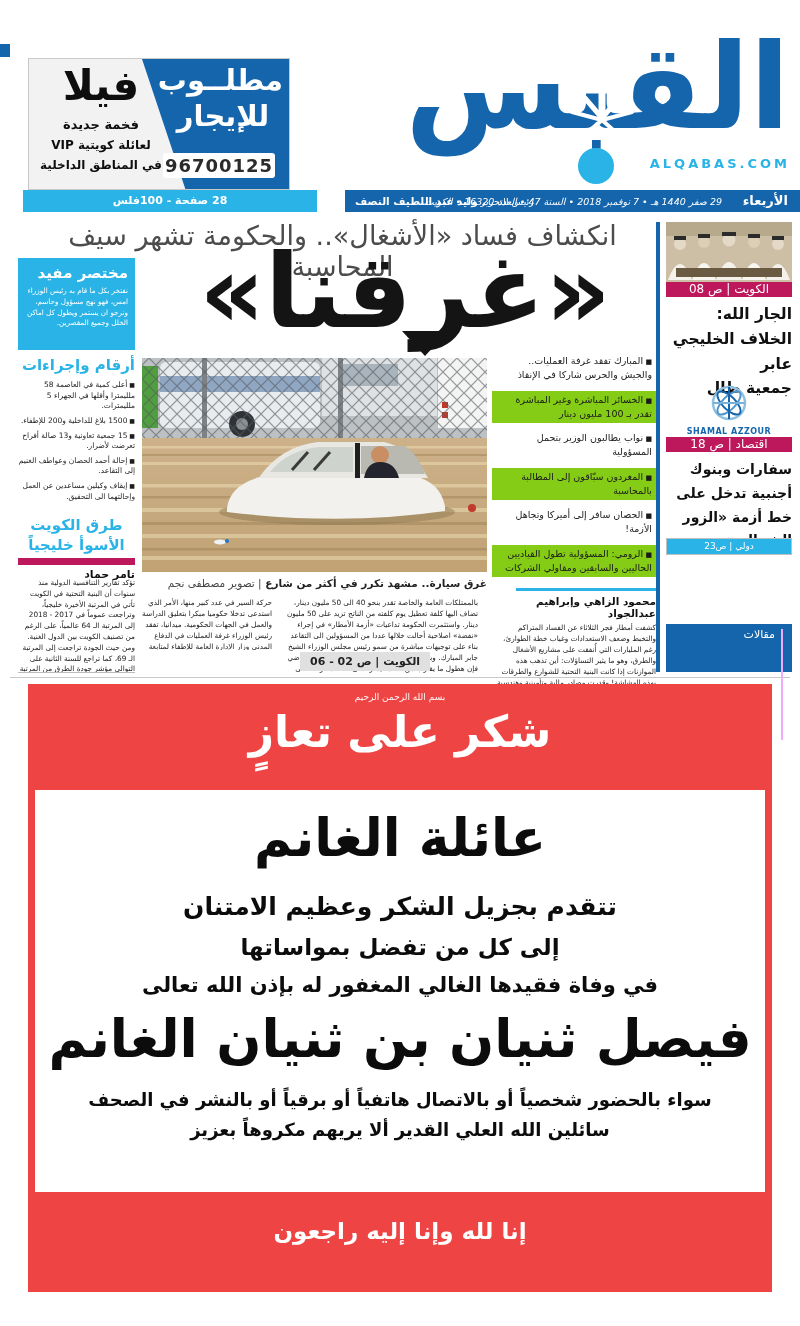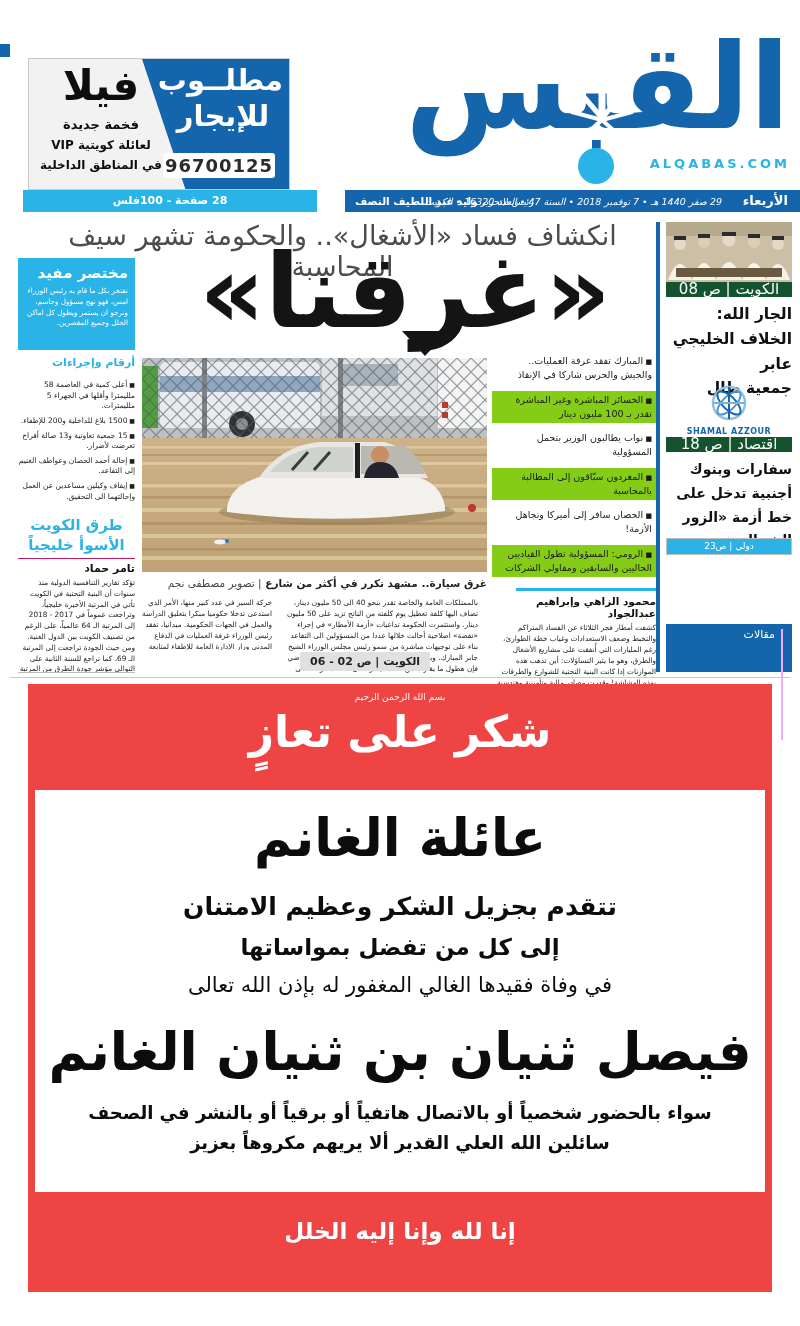--- a/index.html
+++ b/index.html
@@ -39,26 +39,26 @@
   
   .kicker { position:absolute; left:20px; top:220px; width:645px; text-align:center; font-size:27px; color:#4c4c4c; }
   .big-headline { position:absolute; left:150px; top:238px; width:510px; text-align:center; font-size:102px; font-weight:bold; color:#141414; line-height:1.05; }
   .down-arrow { position:absolute; left:402px; top:331px; width:0; height:0;
     border-left:23px solid transparent; border-right:23px solid transparent; border-top:25px solid #141414; }
 
   
   .brief-box { position:absolute; left:18px; top:258px; width:117px; height:92px; background:#29b3e6; color:#fff; padding:6px 7px; text-align:right; overflow:hidden; }
   .brief-title { font-size:15px; font-weight:bold; margin-bottom:4px; }
   .brief-body { font-size:7.2px; line-height:1.5; }
-  .numbers-title { position:absolute; left:18px; top:356px; width:117px; font-size:11px; font-weight:bold; color:#29b3e6; text-align:right; }
+  .numbers-title { position:absolute; left:18px; top:356px; width:117px; font-size:15px; font-weight:bold; color:#29b3e6; text-align:right; }
   .numbers-list { position:absolute; left:18px; top:380px; width:117px; color:#1d1d1d; }
   .numbers-list .item { font-size:7.5px; line-height:1.42; margin-bottom:4px; text-align:right; }
   .numbers-list .item::before { content:"■ "; font-size:6px; }
   .roads-title { position:absolute; left:18px; top:516px; width:117px; font-size:15px; font-weight:bold; color:#29b3e6; text-align:center; line-height:1.3; }
-  .roads-byline { position:absolute; left:18px; top:558px; width:117px; border-top:1px solid #be185d; padding-top:3px; font-weight:bold; font-size:11px; text-align:right; color:#111; }
+  .roads-byline { position:absolute; left:18px; top:558px; width:117px; border-top:7px solid #be185d; padding-top:3px; font-weight:bold; font-size:11px; text-align:right; color:#111; }
   .roads-body { position:absolute; left:18px; top:578px; width:117px; height:94px; overflow:hidden; font-size:7.3px; line-height:1.48; text-align:right; color:#222; }
   .roads-rule { position:absolute; left:18px; top:672px; width:117px; height:1px; background:#bbb; }
 
   
   .photo { position:absolute; left:142px; top:358px; width:345px; height:214px; overflow:hidden; }
   .photo-caption { position:absolute; left:142px; top:577px; width:345px; font-size:10.5px; text-align:right; color:#222; }
   .photo-caption .credit { font-weight:normal; color:#444; }
   .bullets { position:absolute; left:492px; top:352px; width:164px; }
   .bullet-item { font-size:9.5px; line-height:1.5; margin-bottom:6px; padding:2px 4px; text-align:right; color:#1a1a1a; }
   .bullet-item::before { content:"■ "; font-size:7px; }
@@ -70,21 +70,21 @@
   .col-a .col-text { height:64px; }
   .col-b { position:absolute; left:285px; top:598px; width:193px; text-align:right; }
   .col-b .col-text { height:76px; }
   .col-c { position:absolute; left:142px; top:598px; width:130px; text-align:right; }
   .col-c .col-text { height:52px; }
   .page-ref { position:absolute; left:300px; top:652px; background:#e0e0e0; padding:3px 10px; font-size:11px; font-weight:bold; color:#222; }
 
   
   .vdiv { position:absolute; left:656px; top:222px; width:4px; height:450px; background:#1565ad; }
   .rr-photo { position:absolute; left:666px; top:222px; width:126px; height:60px; overflow:hidden; }
-  .rr-bar { position:absolute; left:666px; width:126px; height:15px; background:#14532d; color:#fff; font-size:15px; text-align:center; line-height:15px; }
+  .rr-bar { position:absolute; left:666px; width:126px; height:15px; background:#be185d; color:#fff; font-size:12px; text-align:center; line-height:15px; }
   .rr-bar1 { top:282px; } .rr-bar2 { top:437px; }
   .rr-jarallah { position:absolute; left:666px; top:302px; width:126px; font-size:15.5px; font-weight:bold; text-align:right; line-height:1.6; white-space:pre-line; color:#101010; }
   .rr-shamal { position:absolute; left:666px; top:384px; width:126px; height:52px; text-align:center; }
   .rr-shamal .lbl { font-size:8px; font-weight:bold; color:#1565ad; letter-spacing:.5px; direction:ltr; margin-top:1px; }
   .rr-zour { position:absolute; left:666px; top:458px; width:126px; font-size:14px; font-weight:bold; text-align:right; line-height:1.7; color:#101010; }
   .rr-qatar { position:absolute; left:666px; top:538px; width:126px; border:1px solid #bfbfbf; background:#fff; }
   .rr-qatar .txt { padding:6px 6px 5px; font-size:13px; font-weight:bold; line-height:1.6; text-align:right; color:#101010; }
   .rr-qatar .bar { height:15px; background:#29b3e6; color:#fff; font-size:9px; text-align:center; line-height:15px; }
   .rr-links { position:absolute; left:666px; top:624px; width:126px; height:48px; background:#1565ad; color:#fff; padding:5px 9px; display:flex; flex-direction:column; justify-content:space-between; }
   .rr-link { border-right:2px solid #f0abfc; padding-right:6px; line-height:1.1; }
@@ -94,21 +94,21 @@
 
   
   .obit { position:absolute; left:28px; top:684px; width:744px; height:608px; background:#ef4444; }
   .obit-head { text-align:center; color:#fff; height:106px; padding-top:8px; }
   .obit-bismillah { font-size:9px; opacity:.95; }
   .obit-callig { font-size:44px; font-weight:bold; margin-top:4px; }
   .obit-body { background:#fff; margin:0 7px; height:402px; text-align:center; color:#0c0c0c; padding:12px 12px 0; overflow:hidden; }
   .obit-family { font-size:52px; font-weight:bold; margin:6px 0 24px; }
   .obit-l1 { font-size:25px; font-weight:bold; margin-bottom:13px; }
   .obit-l2 { font-size:23px; font-weight:bold; margin-bottom:13px; }
-  .obit-l3 { font-size:21px; font-weight:normal; margin-bottom:24px; }
+  .obit-l3 { font-size:21px; font-weight:bold; margin-bottom:11px; }
   .obit-deceased { font-size:53px; font-weight:bold; margin-bottom:20px; }
   .obit-l4 { font-size:18px; font-weight:bold; margin-bottom:9px; }
   .obit-l5 { font-size:18px; font-weight:bold; }
   .obit-foot { text-align:center; color:#fff; font-size:23px; font-weight:bold; padding-top:26px; }
 </style>
 </head>
 <body>
 
 <div id="page">
 
@@ -322,16 +322,16 @@
     </div>
     <div class="obit-body">
       <div class="obit-family">عائلة الغانم</div>
       <div class="obit-l1">تتقدم بجزيل الشكر وعظيم الامتنان</div>
       <div class="obit-l2">إلى كل من تفضل بمواساتها</div>
       <div class="obit-l3">في وفاة فقيدها الغالي المغفور له بإذن الله تعالى</div>
       <div class="obit-deceased">فيصل ثنيان بن ثنيان الغانم</div>
       <div class="obit-l4">سواء بالحضور شخصياً أو بالاتصال هاتفياً أو برقياً أو بالنشر في الصحف</div>
       <div class="obit-l5">سائلين الله العلي القدير ألا يريهم مكروهاً بعزيز</div>
     </div>
-    <div class="obit-foot">إنا لله وإنا إليه الخلل</div>
+    <div class="obit-foot">إنا لله وإنا إليه راجعون</div>
   </div>
 
 </div>
 
 </body></html>

